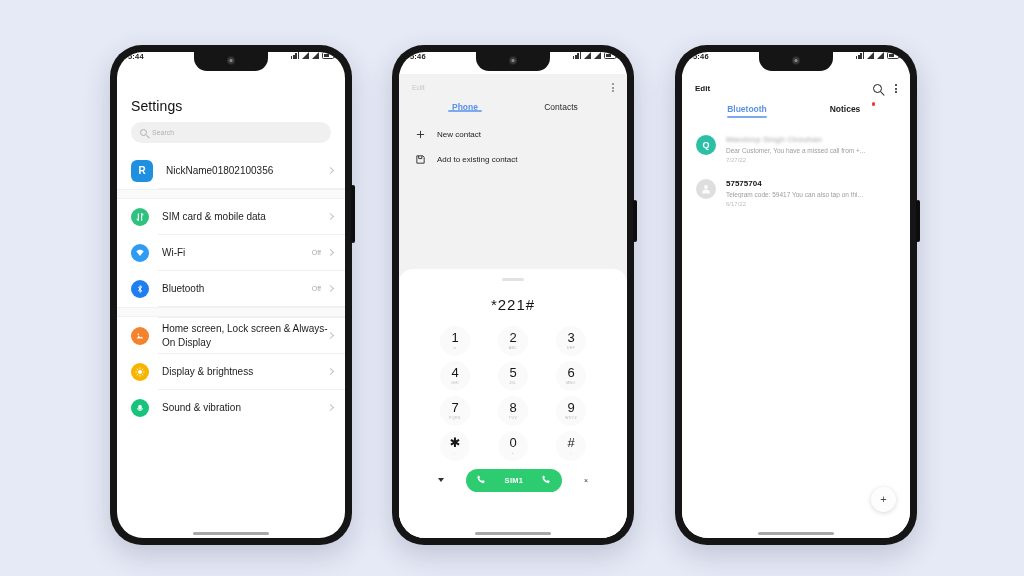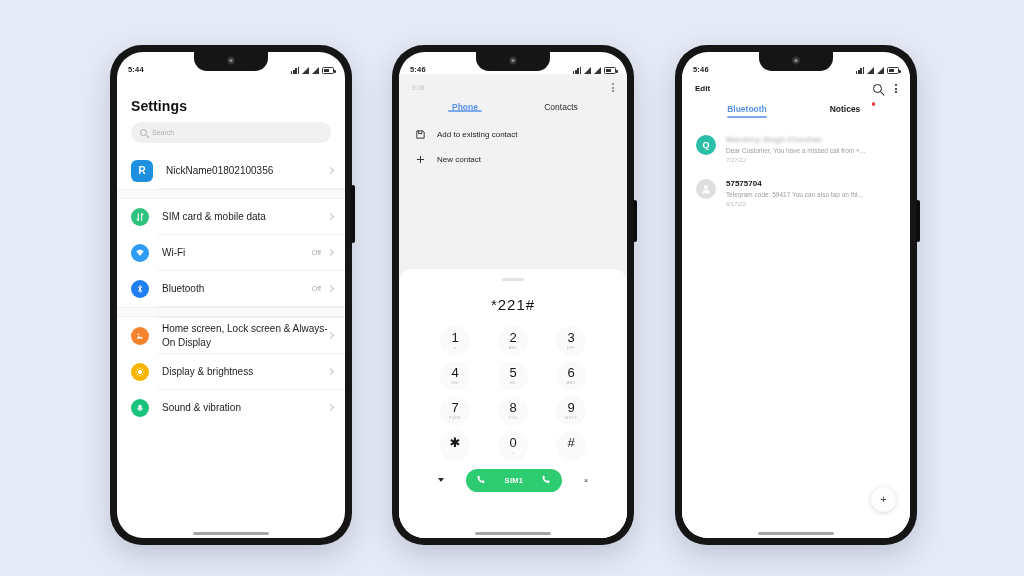--- a/index.html
+++ b/index.html
@@ -77,21 +77,21 @@
     border-radius: 50%;
     background: #8d8d8d;
   }
 
   
   .statusbar {
     position: absolute;
     top: 0; left: 0; right: 0;
     height: 22px;
     display: flex;
-    align-items: flex-end;
+    align-items: flex-start;
     justify-content: space-between;
     padding: 0 11px;
     z-index: 20;
   }
   .sb-time {
     font-size: 7.5px;
     font-weight: bold;
     color: #222;
     letter-spacing: .2px;
   }
@@ -144,21 +144,21 @@
     width: 76px; height: 3.5px;
     border-radius: 3px;
     background: #a8a8a8;
     z-index: 40;
   }
 
   
   .content { position:absolute; top:22px; left:0; right:0; bottom:0; }
   .st-title {
     font-size: 14px;
-    font-weight: bold;
+    font-weight: normal;
     color: #111;
     padding: 24px 14px 8px 14px;
     letter-spacing: .1px;
   }
   .searchbar {
     margin: 0 14px 10px 14px;
     height: 21px;
     background: #f0f0f0;
     border-radius: 11px;
     display: flex;
@@ -588,34 +588,34 @@
         </div>
 
         <div class="tabs">
           <div class="tab active">Phone</div>
           <div class="tab">Contacts</div>
         </div>
 
         <div class="dl-actions">
           <div class="dl-act">
             <div class="g">
+              <svg viewBox="0 0 24 24" stroke="#2b2b2b" stroke-width="2" stroke-linecap="round">
+                  <path d="M12 5 v14 M5 12 h14"></path>
+                </svg>
+            </div>
+            <div class="t">New contact</div>
+          </div>
+          <div class="dl-act">
+            <div class="g">
               <svg viewBox="0 0 24 24" fill="none" stroke="#2b2b2b" stroke-width="2" stroke-linejoin="round">
                 <path d="M4 4 h13 l3 3 v13 h-16 z"></path>
                   <path d="M8 4 v6 h7 V4"></path>
               </svg>
             </div>
             <div class="t">Add to existing contact</div>
-          </div>
-          <div class="dl-act">
-            <div class="g">
-              <svg viewBox="0 0 24 24" stroke="#2b2b2b" stroke-width="2" stroke-linecap="round">
-                  <path d="M12 5 v14 M5 12 h14"></path>
-                </svg>
-            </div>
-            <div class="t">New contact</div>
           </div>
         </div>
 
         <div class="dialpad">
           <div class="drag-h"></div>
           <div class="numdisp">*221#</div>
 
           <div class="keys">
             <div class="key">
               <div class="d">1</div>

